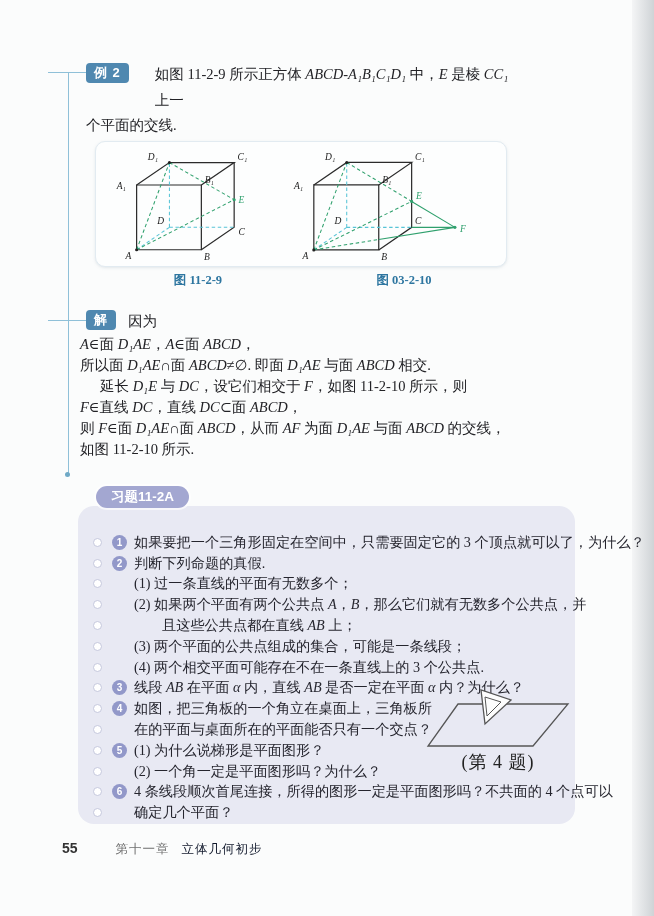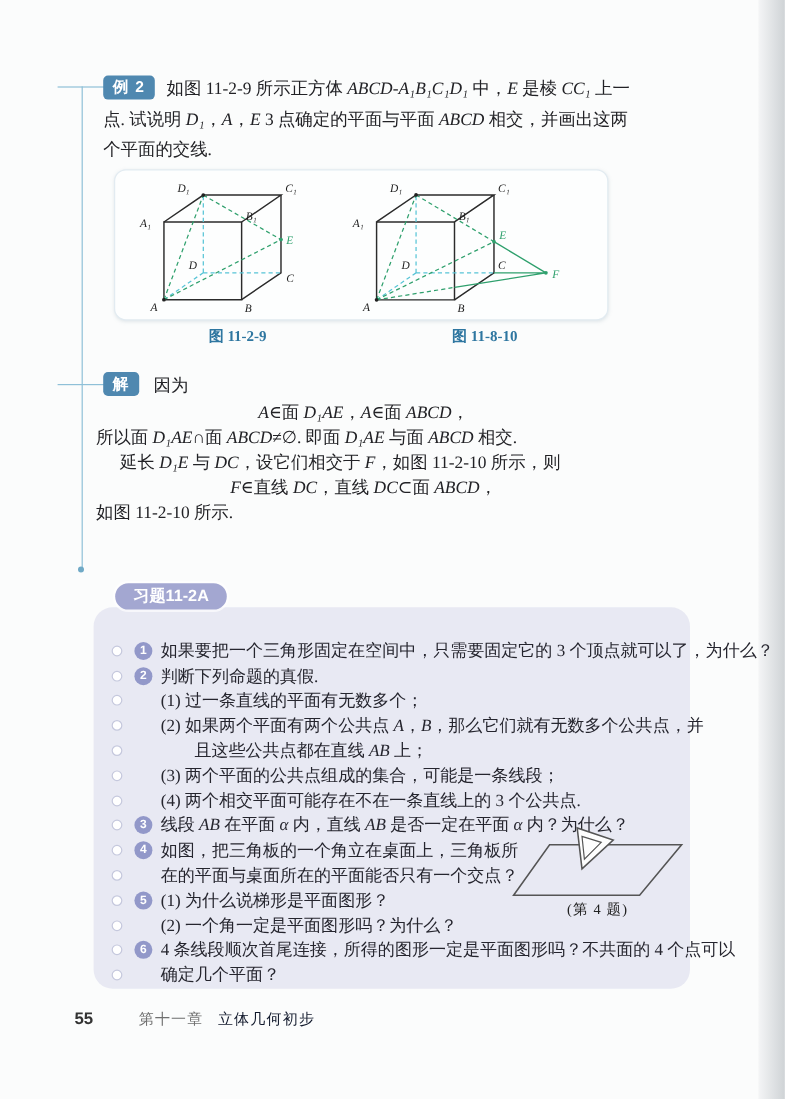--- a/index.html
+++ b/index.html
@@ -12,51 +12,51 @@
   body{position:relative;background:#fbfcfc;font-family:"Liberation Serif","DejaVu Serif",serif;color:var(--ink);overflow:hidden}
   .scan-edge{position:absolute;top:0;right:0;width:22px;height:100%;background:linear-gradient(to right,#f4f5f6,#cfd3d6)}
   
   .rail{position:absolute;left:68px;top:72px;width:1px;height:402px;background:var(--bracket)}
   .tick{position:absolute;left:48px;width:40px;height:1px;background:var(--bracket)}
   .rail-dot{position:absolute;left:65px;top:472px;width:5px;height:5px;border-radius:50%;background:#6fa9c6}
   .badge{display:inline-block;background:var(--accent);color:#fff;
     font:bold 13px/20px "Liberation Sans",sans-serif;padding:0 8px;border-radius:4px;letter-spacing:1px}
   
   .example{position:absolute;left:86px;top:62px;width:440px;font-size:14.5px;line-height:25.5px}
-  .ex-line1{display:flex;align-items:flex-start;gap:10px}
+  .ex-line1{display:flex;align-items:flex-start;gap:26px}
   .ex-line1 .badge{margin-top:1px;flex:0 0 auto}
   
   .fig-panel{position:absolute;left:95px;top:141px;width:412px;height:126px;background:#fdfefe;
     border:1px solid #e2ebf1;border-radius:10px;box-shadow:0 1px 3px rgba(150,170,185,.25);
     display:flex;align-items:center;justify-content:space-around;padding:0 6px}
   .fig-captions{position:absolute;left:95px;top:272px;width:412px;display:flex}
   .fig-captions span{flex:1;text-align:center;color:var(--caption);font:bold 12.5px "Liberation Serif",serif}
   svg text{font-family:"Liberation Serif","DejaVu Serif",serif;font-style:italic;font-size:11px;fill:#1c1c1c}
   svg text.grn{fill:var(--green)}
   
   .sol-lead{position:absolute;left:86px;top:310px;display:flex;gap:12px;font-size:14.5px;align-items:flex-start}
   .sol-lead span{margin-top:2px}
   .solution{position:absolute;left:80px;top:334px;width:446px;font-size:14.5px;line-height:21px}
-  .solution .c{text-align:center}
+  .solution .c{text-align:left}
   .solution .ind{padding-left:20px}
   
   .ex-pill{position:absolute;left:96px;top:486px;z-index:2;background:var(--lavender);color:#fff;
     font:bold 13.5px/22px "Liberation Sans",sans-serif;padding:0 15px;border-radius:12px;
     box-shadow:0 0 0 2px rgba(255,255,255,.65)}
   .ex-box{position:absolute;left:78px;top:506px;width:497px;height:318px;background:var(--box-bg);border-radius:16px}
   .ex-rows{position:absolute;left:12px;top:26px;right:10px}
   .xrow{display:flex;align-items:center;height:20.8px;font-size:14.2px;color:#25252e;white-space:nowrap}
   .ring{flex:0 0 9px;width:9px;height:9px;border:1.2px solid #c5c8dd;border-radius:50%;background:#fff;margin:0 10px 0 3px}
   .numb{flex:0 0 15px;width:15px;height:15px;border-radius:50%;background:var(--lavender-dark);color:#fff;
     font:bold 10px/15px "Liberation Sans",sans-serif;text-align:center;margin-right:7px}
   .numb:empty{visibility:hidden}
   .xtext.ind1{padding-left:28px}
   
   .q4fig{position:absolute;left:345px;top:176px;width:150px}
-  .q4cap{position:absolute;left:345px;top:244px;width:150px;text-align:center;font-size:12px;color:#222;letter-spacing:1px}
+  .q4cap{position:absolute;left:345px;top:244px;width:150px;text-align:center;font-size:18px;color:#222;letter-spacing:1px}
   
   .footer{position:absolute;left:62px;top:840px;display:flex;align-items:baseline}
   .pgnum{font:bold 14px "Liberation Sans",sans-serif;color:#333}
   .chap{margin-left:38px;font-size:12.5px;color:#6f6f6f;letter-spacing:1px}
   .chap2{margin-left:12px;font-size:12.5px;color:#0f172a;letter-spacing:1px}
   i{}
 </style>
 </head>
 <body>
 
@@ -65,21 +65,20 @@
 <div class="rail"></div>
 <div class="tick" style="top:72px"></div>
 <div class="tick" style="top:320px"></div>
 <div class="rail-dot"></div>
 
 <div class="example">
   <div class="ex-line1">
     <span class="badge">例 2</span>
     <span>如图 11-2-9 所示正方体 <i>ABCD</i>-<i>A₁B₁C₁D₁</i> 中，<i>E</i> 是棱 <i>CC₁</i> 上一</span>
   </div>
-  <div>点. 试说明 <i>D₁</i>，<i>A</i>，<i>E</i> 3 点确定的平面与平面 <i>ABCD</i> 相交，并画出这两</div>
   <div>个平面的交线.</div>
 </div>
 
 <div class="fig-panel">
 
   <svg width="164" height="116" viewBox="0 0 190 134">
     <g stroke="#2b2b2b" stroke-width="1.4" fill="none">
       <path d="M32,120 L107,120 L107,45 L32,45 Z"></path>
       <path d="M32,45 L70,19 L145,19 L107,45"></path>
       <path d="M145,19 L145,94 L107,120"></path>
@@ -130,32 +129,33 @@
     <text x="9" y="50">A₁</text>
     <text x="111" y="43">B₁</text>
     <text x="149" y="16">C₁</text>
     <text x="45" y="16">D₁</text>
     <text x="150" y="61" class="grn">E</text>
     <text x="201" y="99" class="grn">F</text>
   </svg>
 </div>
 <div class="fig-captions">
   <span>图 11-2-9</span>
-  <span>图 11-8-10</span>
+  <span>图 03-2-10</span>
 </div>
 
 <div class="sol-lead">
   <span class="badge" style="margin-top:0">解</span>
   <span>因为</span>
 </div>
 <div class="solution">
   <div class="c"><i>A</i>∈面 <i>D₁AE</i>，<i>A</i>∈面 <i>ABCD</i>，</div>
   <div>所以面 <i>D₁AE</i>∩面 <i>ABCD</i>≠∅. 即面 <i>D₁AE</i> 与面 <i>ABCD</i> 相交.</div>
   <div class="ind">延长 <i>D₁E</i> 与 <i>DC</i>，设它们相交于 <i>F</i>，如图 11-2-10 所示，则</div>
   <div class="c"><i>F</i>∈直线 <i>DC</i>，直线 <i>DC</i>⊂面 <i>ABCD</i>，</div>
+  <div>则 <i>F</i>∈面 <i>D₁AE</i>∩面 <i>ABCD</i>，从而 <i>AF</i> 为面 <i>D₁AE</i> 与面 <i>ABCD</i> 的交线，</div>
   <div>如图 11-2-10 所示.</div>
 </div>
 
 <div class="ex-pill">习题11-2A</div>
 <div class="ex-box">
 
   <div class="ex-rows">
     <div class="xrow">
         <span class="ring"></span>
         <span class="numb">1</span>

